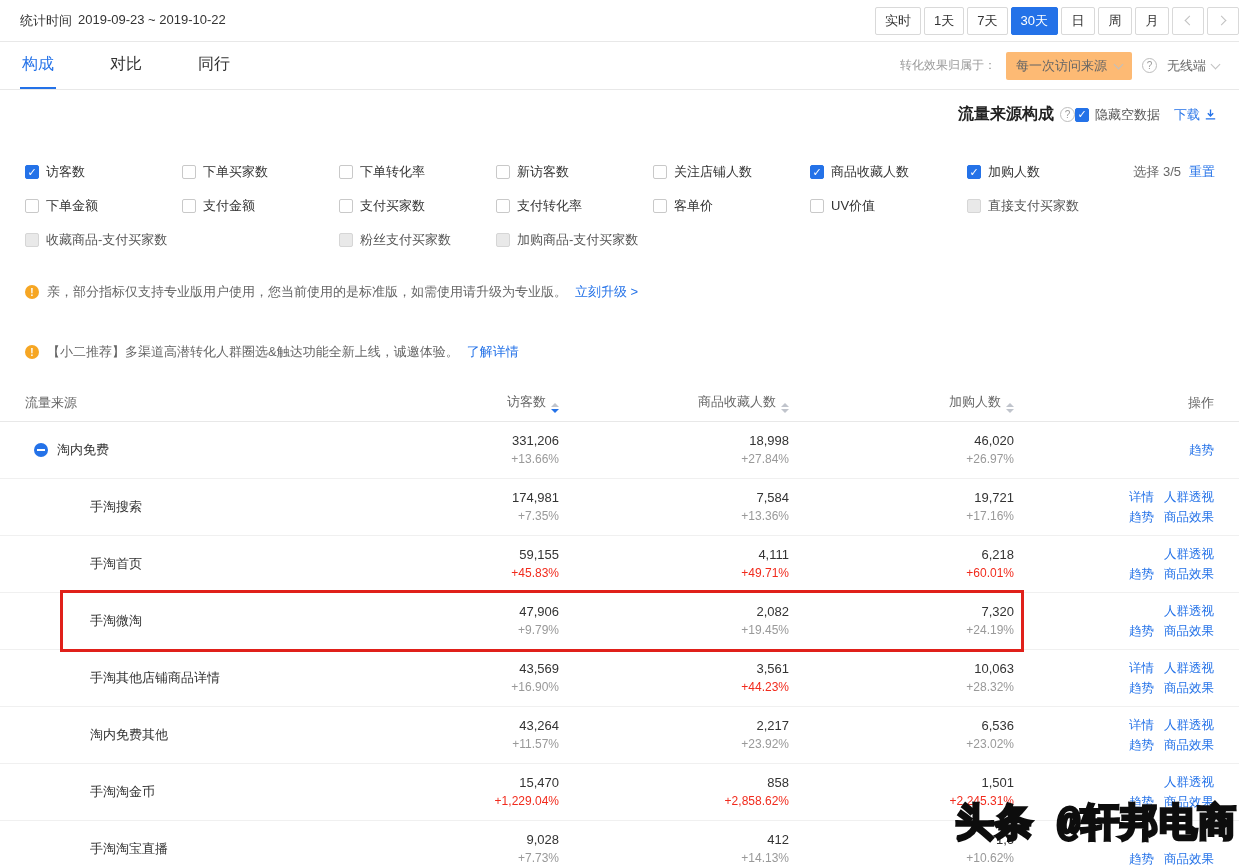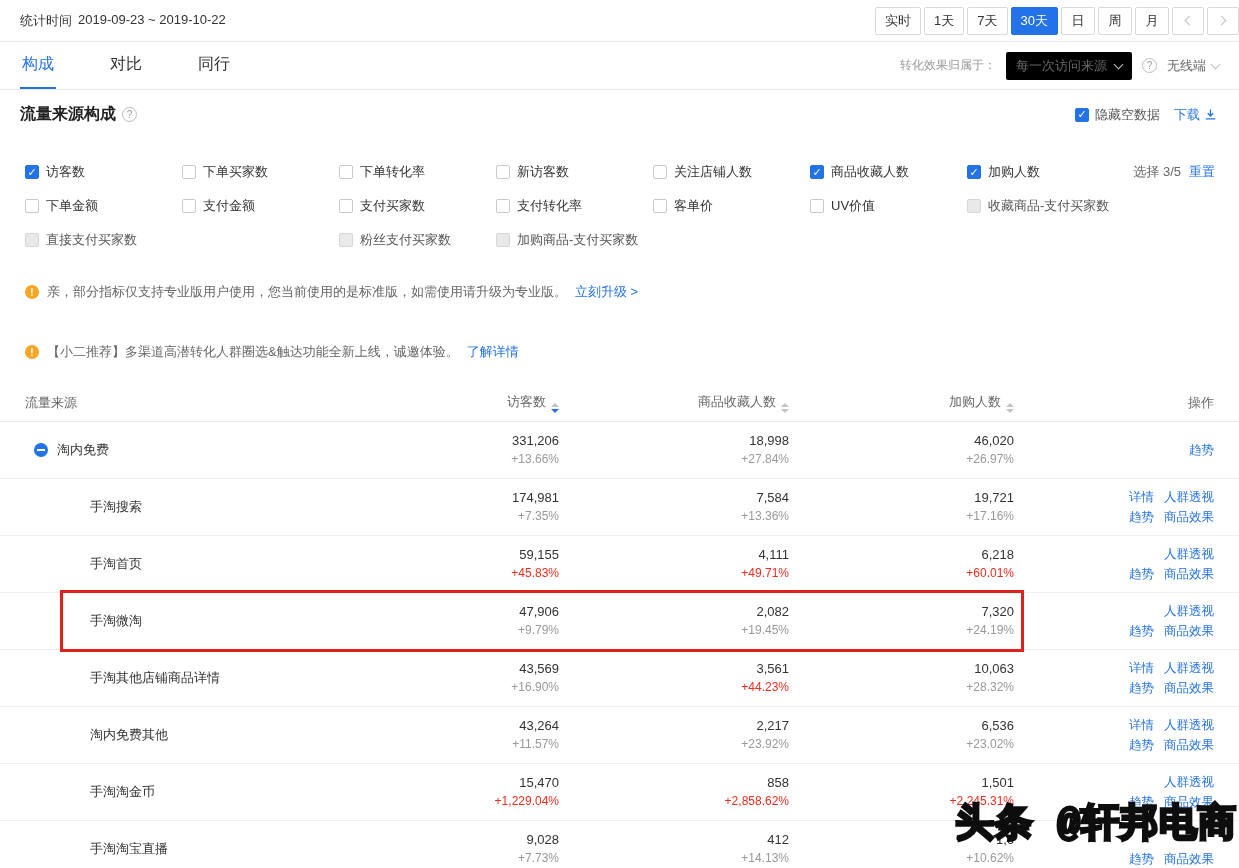--- a/index.html
+++ b/index.html
@@ -24,27 +24,27 @@
   .chev.right { transform:rotate(-45deg); margin-right:3px; }
   .chev.down  { transform:rotate(45deg); margin-top:-3px; }
   
   .tabsrow { height:48px; display:flex; align-items:stretch; justify-content:space-between;
              padding:0 20px; border-bottom:1px solid #e8e8e8; }
   .tabs { display:flex; gap:52px; }
   .tab { display:flex; align-items:center; font-size:16px; color:#333; cursor:pointer;
          border-bottom:2px solid transparent; padding:0 2px; }
   .tab[data-active="true"] { color:#2472e8; border-bottom-color:#2472e8; }
   .attr { display:flex; align-items:center; gap:10px; font-size:12px; color:#999; }
-  .attr-select { background:#000000; border-radius:2px; height:28px; padding:0 10px; display:flex;
+  .attr-select { background:#fdba74; border-radius:2px; height:28px; padding:0 10px; display:flex;
                  align-items:center; gap:8px; color:#666; font-size:13px; cursor:pointer; }
   .helpcircle { width:15px; height:15px; border:1px solid #bdbdbd; border-radius:50%; color:#9b9b9b;
                 font-size:10px; display:inline-flex; align-items:center; justify-content:center; }
   .terminal { display:flex; align-items:center; gap:6px; color:#666; font-size:13px; cursor:pointer; }
   
-  .sechead { display:flex; align-items:center; justify-content:space-between; padding:14px 22px 0 20px; }
+  .sechead { display:flex; align-items:center; justify-content:flex-end; padding:14px 22px 0 20px; }
   .sechead-left { display:flex; align-items:center; gap:6px; }
   .sec-title { font-size:16px; font-weight:bold; color:#222; }
   .sechead-right { display:flex; align-items:center; gap:14px; }
   .hide-empty { display:flex; align-items:center; gap:6px; color:#555; cursor:pointer; }
   .dl-link { color:#2472e8; display:flex; align-items:center; gap:4px; cursor:pointer; text-decoration:none; }
   
   .cb { width:14px; height:14px; border-radius:2px; border:1px solid #c9c9c9; background:#fff;
         display:inline-flex; align-items:center; justify-content:center; flex:none; }
   .cb[data-state="checked"] { background:#2472e8; border-color:#2472e8; }
   .cb[data-state="checked"]::after { content:"✓"; color:#fff; font-size:11px; line-height:1; }
@@ -212,25 +212,25 @@
     <div class="metric">
         <span class="cb" data-state="unchecked"></span>
         <span>客单价</span>
       </div>
     <div class="metric">
         <span class="cb" data-state="unchecked"></span>
         <span>UV价值</span>
       </div>
     <div class="metric span2" data-state="disabled">
         <span class="cb" data-state="disabled"></span>
-        <span>收藏商品-支付买家数</span>
+        <span>直接支付买家数</span>
       </div>
     <div class="metric span2" data-state="disabled">
         <span class="cb" data-state="disabled"></span>
-        <span>直接支付买家数</span>
+        <span>收藏商品-支付买家数</span>
       </div>
     <div class="metric col3" data-state="disabled">
         <span class="cb" data-state="disabled"></span>
         <span>粉丝支付买家数</span>
       </div>
     <div class="metric span2" data-state="disabled">
         <span class="cb" data-state="disabled"></span>
         <span>加购商品-支付买家数</span>
       </div>
   </div>

